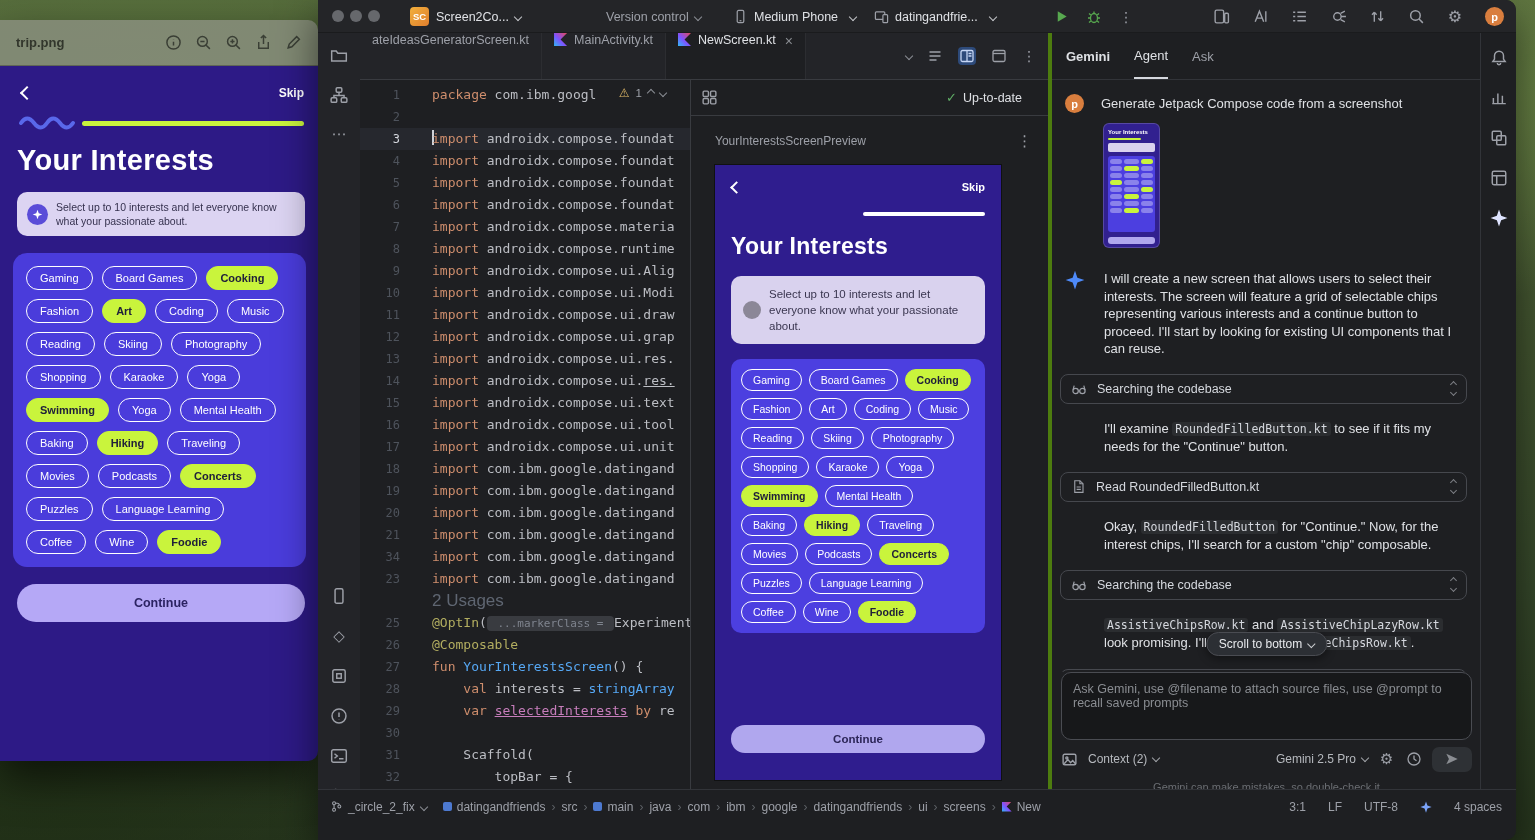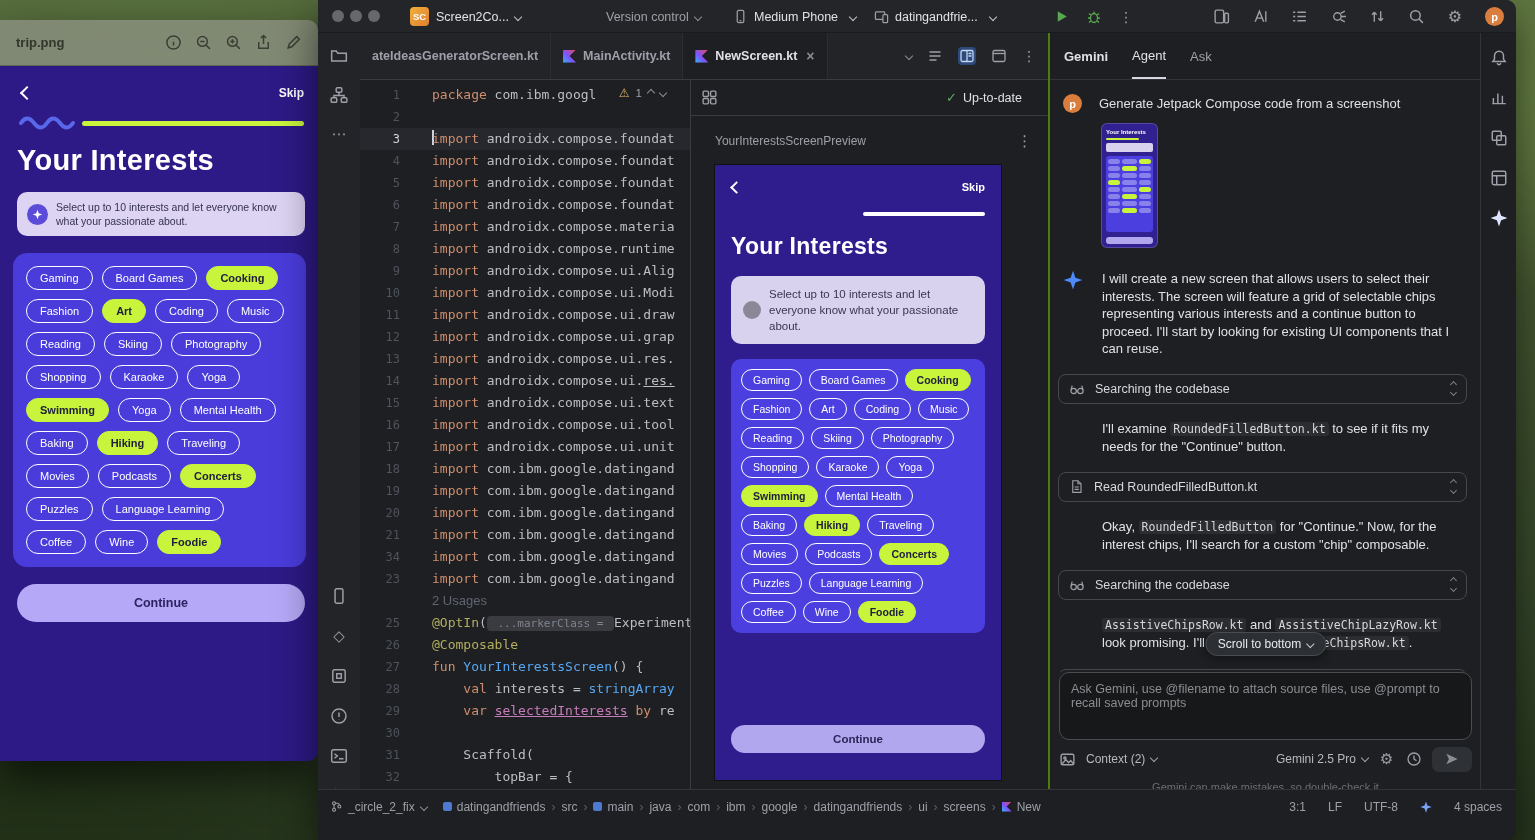--- a/index.html
+++ b/index.html
@@ -51,40 +51,40 @@
   #tb-right .ico{width:18px;height:18px;}
   .avatar{width:19px;height:19px;border-radius:50%;background:#d97e3e;color:#fff;font-size:11px;font-weight:bold;display:flex;align-items:center;justify-content:center;}
 
   
   #stripe-l{position:absolute;left:0;top:33px;width:42px;bottom:34px;background:#232428;}
   #stripe-l .ico,#stripe-r .ico{position:absolute;left:50%;transform:translateX(-50%);width:22px;height:22px;color:#9da0a8;font-size:15px;}
   #stripe-r{position:absolute;right:0;top:33px;width:35px;bottom:34px;background:#1e1f22;border-left:1px solid #323439;}
 
   
   #tabbar{position:absolute;left:42px;top:33px;width:688px;height:47px;background:#232428;border-bottom:1px solid #393b40;box-sizing:border-box;display:flex;align-items:stretch;}
-  .tab{display:flex;align-items:center;gap:7px;padding:0 12px;font-size:12.5px;color:#9da0a8;border-right:1px solid #2c2d31;font-weight:bold;}
+  .tab{display:flex;gap:7px;padding:0 12px;font-size:12.5px;color:#9da0a8;border-right:1px solid #2c2d31;}
   .tab.active{background:#1e1f22;color:#dfe1e5;}
   .tab .close{color:#8a8d92;font-size:14px;margin-left:2px;}
   .kicon{width:13px;height:13px;background:linear-gradient(225deg,#e44857,#7f52ff 55%,#2fb8f6);clip-path:polygon(0 0,100% 0,50% 50%,100% 100%,0 100%);}
   #tabbar-tools{margin-left:auto;display:flex;align-items:center;gap:14px;padding:0 12px;color:#9da0a8;}
   #tabbar-tools .ico{width:18px;height:18px;}
   #tabbar-tools .ico.sel{background:#2d4a7a;border-radius:4px;}
 
   
   #editor{position:absolute;left:42px;top:80px;width:330px;bottom:34px;background:#1e1f22;overflow:hidden;font-family:"DejaVu Sans Mono",monospace;padding-top:4px;box-sizing:border-box;}
   .crow{display:flex;height:22px;line-height:22px;font-size:13px;white-space:pre;}
   .crow.cur{background:#26282e;}
   .ln{width:40px;text-align:right;color:#4e535c;font-size:12px;flex:0 0 auto;}
   .crow.cur .ln{color:#d5d8de;}
   .ct{margin-left:32px;color:#bcbec4;}
   .crow.cur .ct::before{content:"";display:inline-block;width:1.5px;height:15px;background:#cfd2d8;vertical-align:-2px;margin-right:-1.5px;}
   .tok-kw{color:#cf8e6d;} .tok-pl{color:#bcbec4;} .tok-an{color:#b3ae60;} .tok-fn{color:#56a8f5;}
   .tok-pr{color:#c77dbb;text-decoration:underline;} .tok-ul{color:#bcbec4;text-decoration:underline;}
   .tok-in{background:#393b40;color:#7f848e;border-radius:4px;font-size:11px;padding:1px 4px;margin-top:20px;}
-  .hintl{color:#5f6672;font-size:13px;font-family:"Liberation Sans",sans-serif;}
+  .hintl{color:#5f6672;font-size:17px;font-family:"Liberation Sans",sans-serif;}
   #inspect{position:absolute;right:24px;top:6px;display:flex;align-items:center;gap:6px;font-size:11.5px;color:#9da0a8;font-family:"Liberation Sans",sans-serif;}
   #inspect .warn{color:#e8bf6a;font-size:12px;}
 
   
   #previewpane{position:absolute;left:372px;top:80px;width:358px;bottom:34px;background:#1e1f22;border-left:1px solid #393b40;box-sizing:border-box;}
   #preview-toolbar{height:35px;border-bottom:1px solid #393b40;display:flex;align-items:center;padding:0 26px 0 10px;color:#dfe1e5;font-size:12.5px;}
   #preview-toolbar .check{color:#5fad65;margin:0 6px 0 auto;font-size:13px;}
   #preview-label-row{display:flex;align-items:center;padding:16px 16px 0 24px;font-size:12px;color:#9da0a8;}
   #preview-label-row .kebab{margin-left:auto;color:#9da0a8;font-size:15px;}
   #phone{position:absolute;left:24px;top:85px;width:286px;height:615px;background:#2f1d8e;box-shadow:0 0 0 1px rgba(0,0,0,.45);}
@@ -93,21 +93,21 @@
   #phone .mock-skip{font-size:11px;}
   #phone .pbar{position:absolute;left:148px;top:47px;width:122px;height:3.5px;border-radius:2px;background:#fff;}
   #phone .mock-title{font-size:23px;margin:40px 0 0 16px;}
   #phone .mock-info{margin:16px 16px 0 16px;padding:10px 12px;font-size:11.5px;line-height:1.4;background:#d9d2ee;color:#3a3650;}
   #phone .mock-info .dot{width:18px;height:18px;background:#8b8797;}
   #phone .chips{margin:15px 16px 0 16px;padding:10px;gap:7px;background:#4c3fe0;border-radius:10px;}
   #phone .chip{font-size:10.5px;padding:4px 11px;border-radius:13px;border-width:1.2px;}
   #phone .mock-btn{position:absolute;left:16px;bottom:27px;width:254px;padding:8px 0;font-size:11.5px;border-radius:15px;background:#b0a7ee;color:#2c2658;box-sizing:border-box;}
 
   
-  #gemini{position:absolute;left:730px;top:33px;width:433px;bottom:24px;background:#1e1f22;border-left:2px solid #4d7c0f;box-sizing:border-box;}
+  #gemini{position:absolute;left:730px;top:33px;width:433px;bottom:24px;background:#1e1f22;border-left:4px solid #4d7c0f;box-sizing:border-box;}
   #ghead{height:47px;border-bottom:1px solid #323439;display:flex;align-items:center;padding:0 14px;gap:24px;box-sizing:border-box;}
   #ghead .gtitle{font-size:13px;font-weight:bold;color:#dfe1e5;}
   .gtab{font-size:13px;color:#9da0a8;height:100%;display:flex;align-items:center;box-sizing:border-box;}
   .gtab.active{color:#dfe1e5;border-bottom:2px solid #d5d8de;}
   #gchat{position:absolute;left:0;top:47px;width:100%;height:592px;overflow:hidden;}
   .guser{display:flex;align-items:center;gap:17px;margin:14px 14px 10px 13px;}
   .guser .label{font-size:13px;color:#dfe1e5;}
   .thumb{margin-left:51px;width:57px;height:125px;border-radius:6px;background:#31208f;border:1px solid rgba(255,255,255,.18);padding:5px 4px;box-sizing:border-box;}
   .t-title{font-size:6px;font-weight:bold;color:#fff;white-space:nowrap;overflow:hidden;}
   .t-bar{height:2px;background:#c9f43c;border-radius:1px;margin:3px 0 3px 0;width:70%;}

